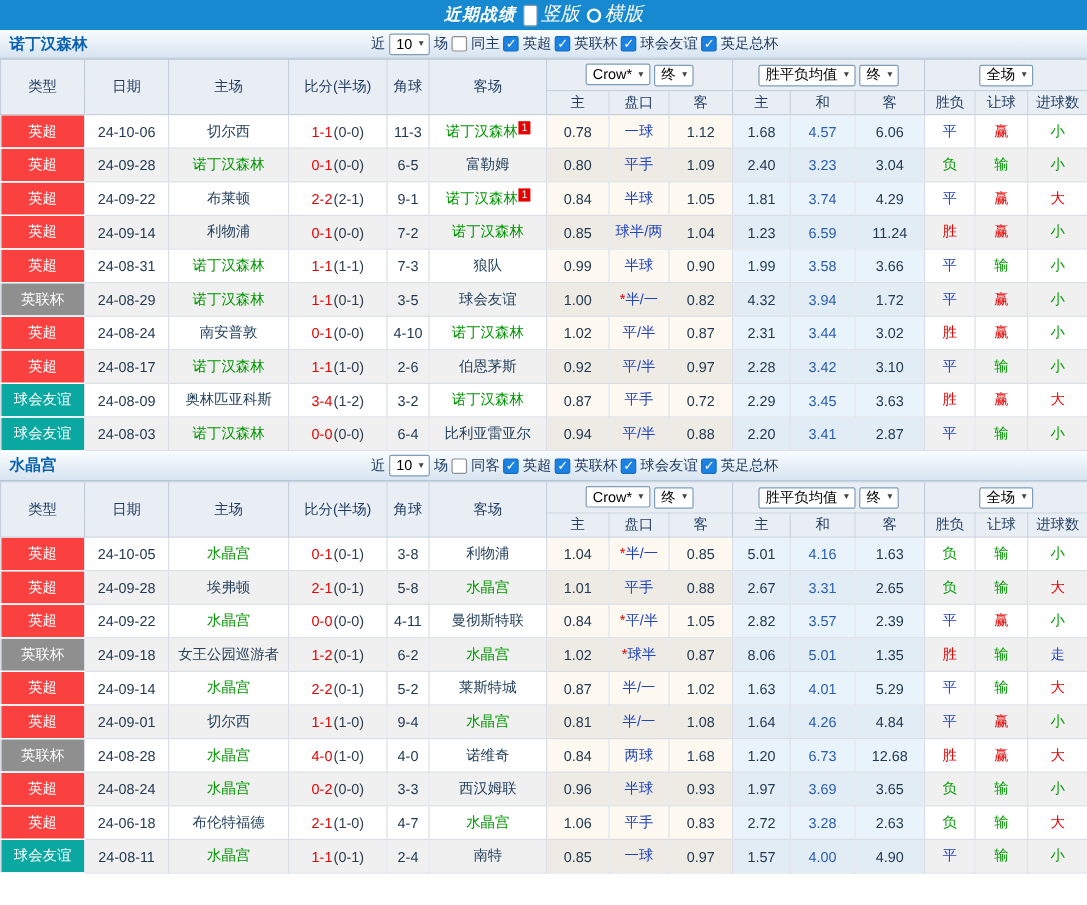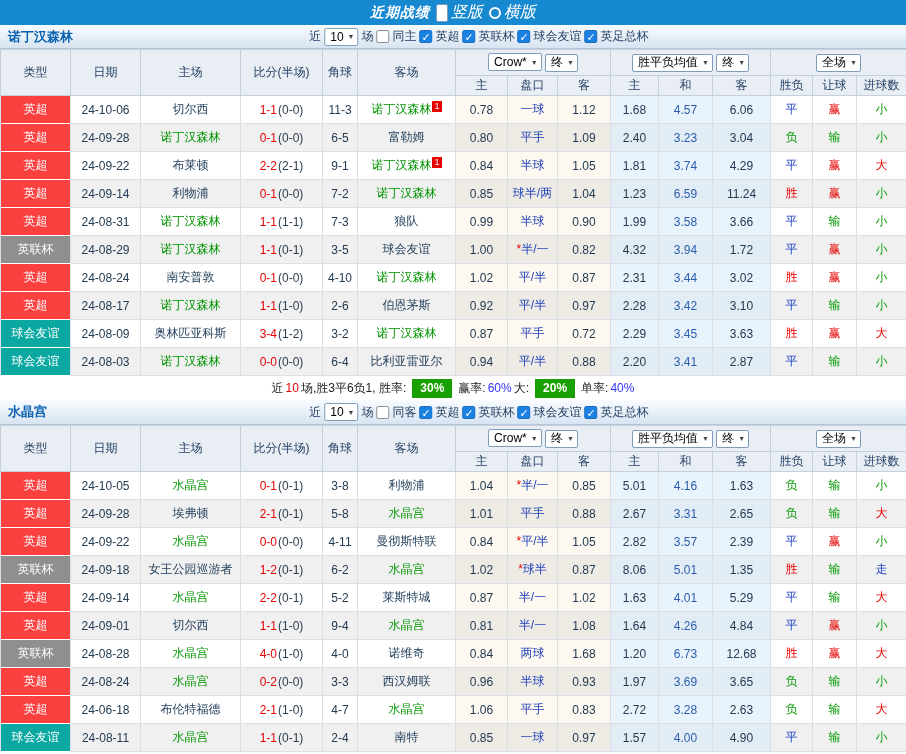--- a/index.html
+++ b/index.html
@@ -332,21 +332,20 @@
             <td class="tint-crow">0.88</td>
             <td class="tint-avg">2.20</td>
             <td class="tint-avg avg-d">3.41</td>
             <td class="tint-avg">2.87</td>
             <td style="color: rgb(33, 67, 200);">平</td>
             <td style="color: rgb(8, 155, 8);">输</td>
             <td style="color: rgb(8, 155, 8);">小</td>
           </tr>
         </tbody>
       </table>
-      <div class="summary"><span class="s-plain">近</span><span class="s-red s-plain">10</span><span class="s-plain">场,胜3平6负1, 胜率:</span><span class="s-box">30%</span><span class="s-plain">赢率:</span><span class="s-blue s-plain">60%</span><span class="s-plain">大:</span><span class="s-box">20%</span><span class="s-plain">单率:</span><span class="s-blue s-plain">40%</span></div>
       <div class="section-bar second">
         <span class="team-title">水晶宫</span>
         <span class="filters">
           <span>近</span>
           <span class="sel">
             <span class="sel-t">10</span>
             <span class="arr">▼</span>
           </span>
           <span>场</span>
           <span class="cb off">✓</span>

